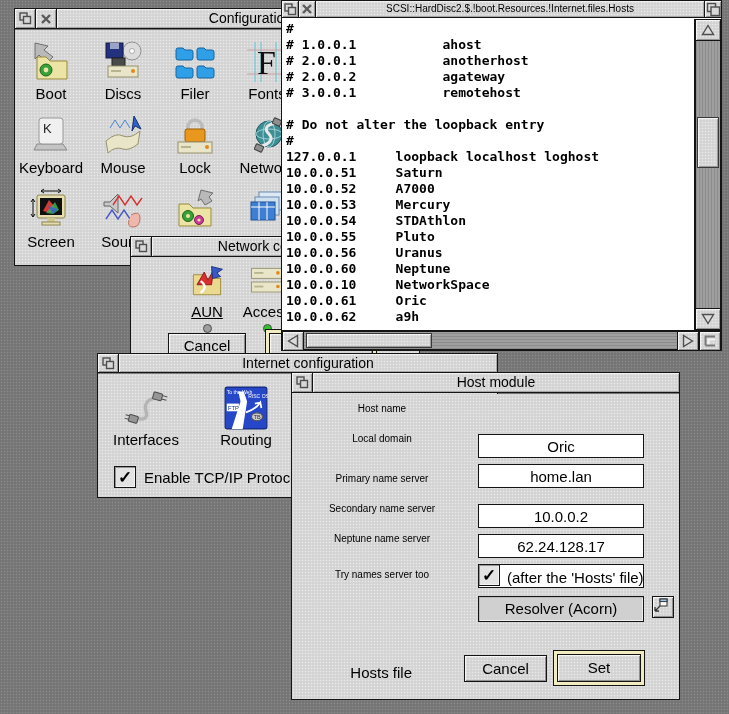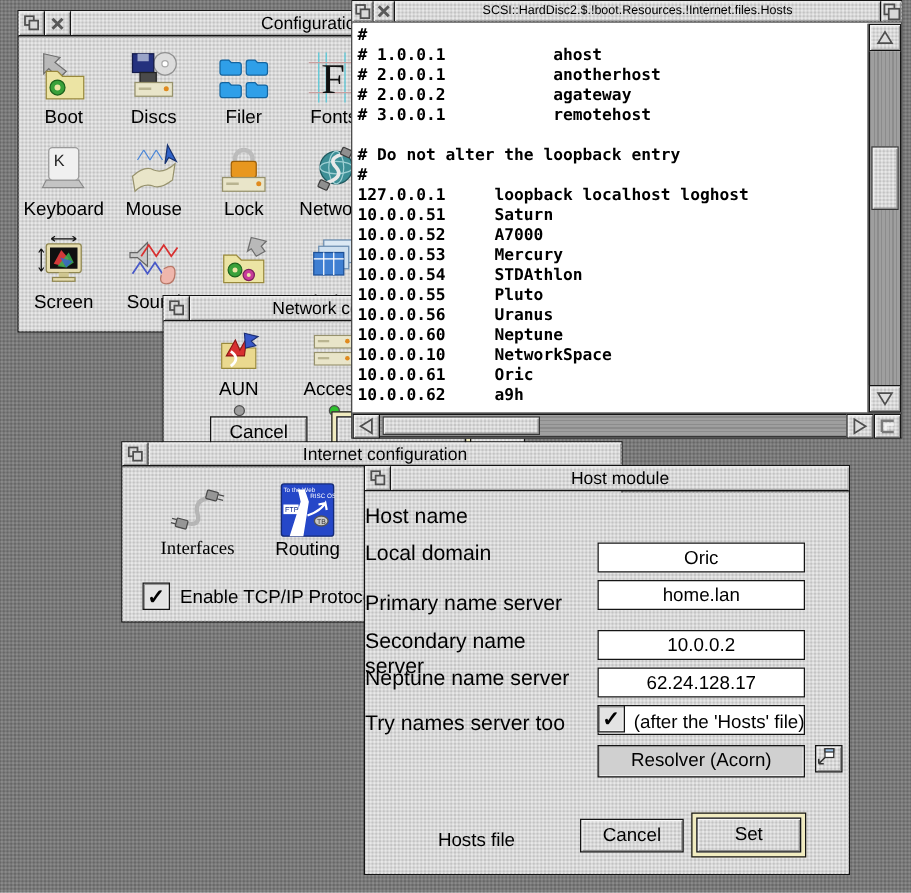--- a/index.html
+++ b/index.html
@@ -66,21 +66,21 @@
     border-top:1px solid #141414; border-bottom:1px solid #141414; }
   .hthumb { position:absolute; top:1px; bottom:1px; left:2px; width:126px;
     border:1px solid #383838; box-shadow: inset 1px 1px 0 #f3f3f3, inset -1px -1px 0 #9a9a9a; }
   .corner { width:26px; height:20px; }
 
   
   .btn { position:absolute; border:1px solid #141414; text-align:center; font-size:15px;
     box-shadow: inset 1px 1px 0 #f6f6f6, inset -1px -1px 0 #8f8f8f; cursor:default; }
   .default-ring { position:absolute; background:#f1ecc0; border:1px solid #141414; padding:3px; }
   .default-ring .btn { position:relative; width:100%; height:100%; }
-  .field-label { position:absolute; left:0; width:180px; text-align:left; font-size:17px; }
+  .field-label { position:absolute; left:0; width:180px; text-align:center; font-size:10px; }
   .tfield { position:absolute; width:166px; height:24px; border:1px solid #141414; background:#fff;
     text-align:center; font-size:15px; font-family:"Liberation Sans",sans-serif; outline:none;margin-top:35px; }
   .display-field { position:absolute; width:166px; height:26px; border:1px solid #141414;
     background:#d0d0d0; text-align:center; font-size:15px; line-height:24px;
     box-shadow: inset 1px 1px 0 #b9b9b9, inset -1px -1px 0 #eeeeee; }
   .checkbox { position:absolute; width:22px; height:22px; background:#e3e3e3; border:1px solid #141414;
     box-shadow: inset 1px 1px 0 #959595, inset -1px -1px 0 #f3f3f3;
     display:flex; align-items:center; justify-content:center;
     font-size:17px; font-weight:bold; line-height:1; }
   .inline-label { position:absolute; font-size:15px; white-space:nowrap; }
@@ -246,21 +246,21 @@
       <div class="tb-btn tex glyph">
           <svg width="15" height="15" viewBox="0 0 15 15">
             <rect x="2" y="2" width="7" height="7" fill="none" stroke="#4e4e4e" stroke-width="1.4"></rect>
             <rect x="5.5" y="5.5" width="7" height="7" fill="#d8d8d8" stroke="#4e4e4e" stroke-width="1.4"></rect>
           </svg>
         </div>
       <div class="tb-title tex">Network configuration</div>
     </div>
     <div class="winbody tex" style="top:21px;">
       <div id="network-icons">
-          <div class="abs-cell" style="left: 20px; top: 4px;">
+          <div class="abs-cell" style="left: 36px; top: 4px; text-decoration: underline;">
             <div class="icon-art" style="width:44px;height:40px;"><svg viewBox="0 0 44 44">
                 <path d="M7 14 h11 l4 4 h15 v18 H7z" fill="#ead98f" stroke="#99893b"></path>
                 <polygon points="11,25 19,11 23,20 29,9 27,25" fill="#d83030" stroke="#8c1616"></polygon>
                 <polygon points="27,5 39,8 33,12 37,16 28,18" fill="#3858c8" stroke="#1c2e74"></polygon>
                 <path d="M15 21 q9 6 0 13" stroke="#fff" stroke-width="2.5" fill="none"></path>
               </svg></div>
             <div class="icon-label">AUN</div>
             <div class="led" style="background:#9e9e9e;"></div>
           </div>
           <div class="abs-cell" style="left: 96px; top: 4px;">
@@ -369,21 +369,21 @@
       <div class="tb-btn tex glyph">
           <svg width="15" height="15" viewBox="0 0 15 15">
             <rect x="2" y="2" width="7" height="7" fill="none" stroke="#4e4e4e" stroke-width="1.4"></rect>
             <rect x="5.5" y="5.5" width="7" height="7" fill="#d8d8d8" stroke="#4e4e4e" stroke-width="1.4"></rect>
           </svg>
         </div>
       <div class="tb-title tex" style="line-height:18px;">Internet configuration</div>
     </div>
     <div class="winbody tex" style="top:20px;">
       <div id="internet-icons">
-          <div class="abs-cell" style="left: 20px; top: 12px; font-family: Liberation Serif, serif;">
+          <div class="abs-cell" style="left: 8px; top: 12px;">
             <div class="icon-art" style="width:44px;height:44px;"><svg viewBox="0 0 44 44">
                 <path d="M11 32 q14 4 11-7 q-3-11 10-13" fill="none" stroke="#b5b5b5" stroke-width="3.5"></path>
                 <g transform="rotate(15 34 11)">
                   <rect x="29" y="7" width="9" height="7" rx="1" fill="#969696" stroke="#4a4a4a"></rect>
                   <line x1="38" y1="8.5" x2="43" y2="8.5" stroke="#4a4a4a"></line>
                   <line x1="38" y1="12" x2="43" y2="12" stroke="#4a4a4a"></line>
                 </g>
                 <g transform="rotate(15 8 32)">
                   <rect x="5" y="29" width="9" height="7" rx="1" fill="#969696" stroke="#4a4a4a"></rect>
                   <line x1="5" y1="30.5" x2="1" y2="30.5" stroke="#4a4a4a"></line>

